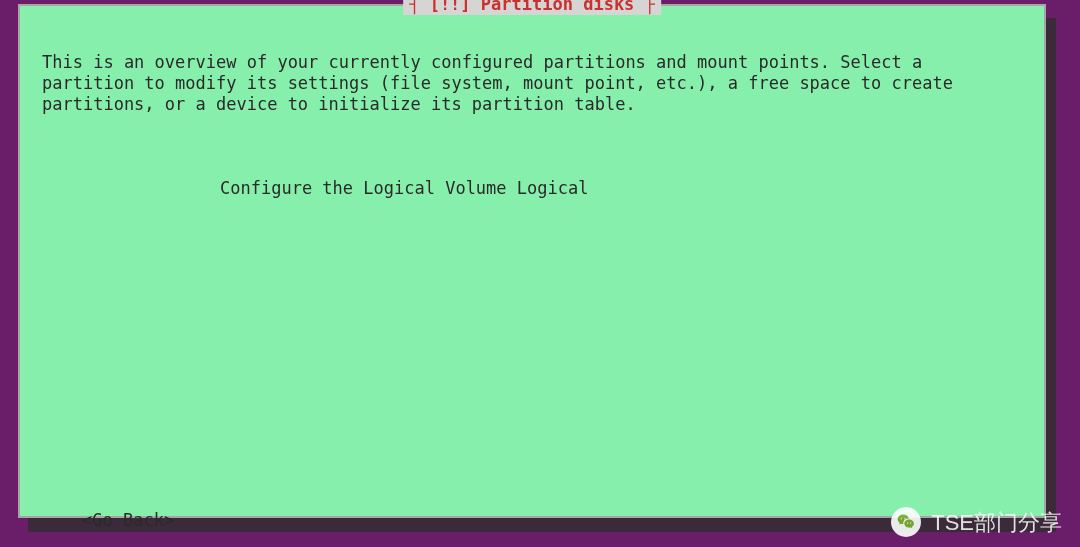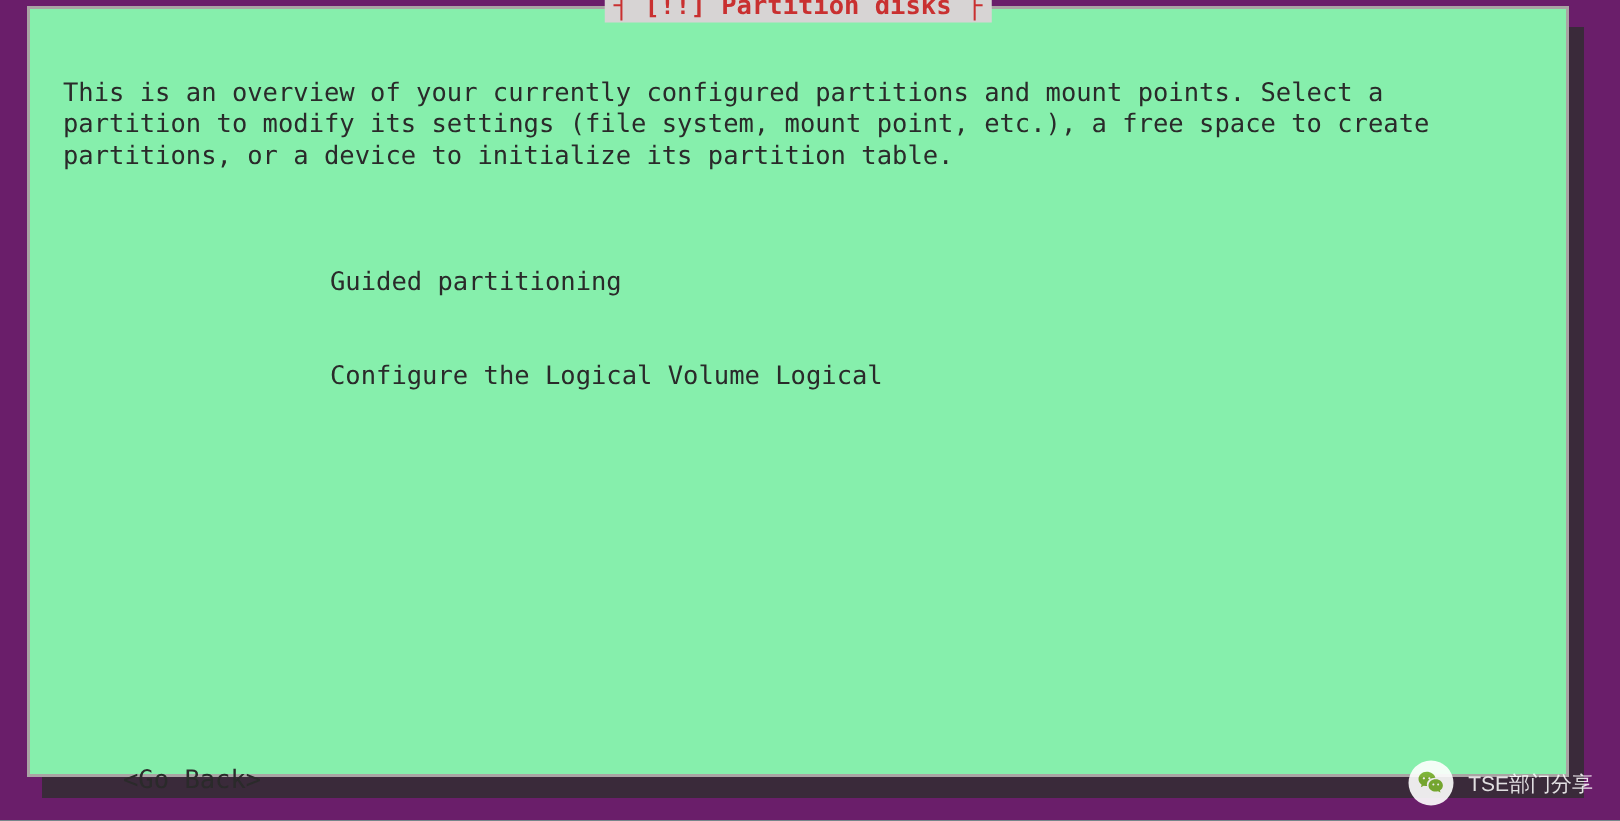--- a/index.html
+++ b/index.html
@@ -55,42 +55,41 @@
     white-space:pre;
   }
   .watermark{
     position:absolute;
     right:18px; bottom:10px;
     display:flex;
     align-items:center;
     gap:10px;
     color:rgba(255,255,255,.85);
     font-family:Arial,sans-serif;
-    font-size:14px;
+    font-size:22px;
   }
   .wm-icon{
     width:30px;height:30px;border-radius:50%;
     background:#ffffff;
     display:flex;align-items:center;justify-content:center;
     opacity:.9;
   }
   .wm-icon svg{width:20px;height:20px;}
 </style>
 </head>
 <body>
 
 <div class="shadow"></div>
 
 <div class="dialog">
   <div class="title">┤ <span>[!!] Partition disks</span> ├</div>
 
   <div class="intro">This is an overview of your currently configured partitions and mount points. Select a partition to modify its settings (file system, mount point, etc.), a free space to create partitions, or a device to initialize its partition table.</div>
 
   <div class="menu">
-    <div class="row">Guided partitioning</div>
     <div class="row">Configure the Logical Volume Logical</div>
     <div class="row"> </div>
     
     
     
     
     
     
     
     

